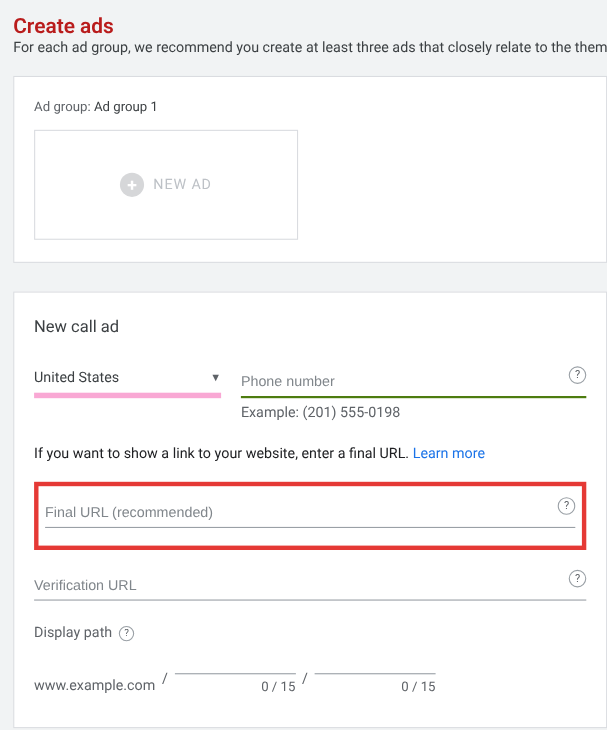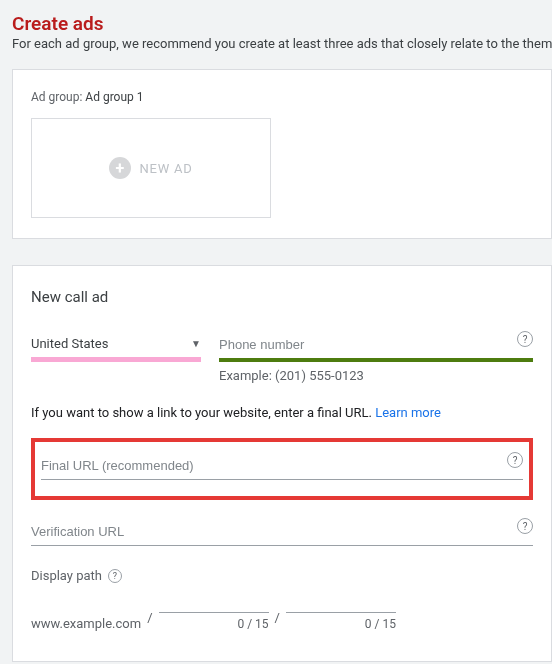--- a/index.html
+++ b/index.html
@@ -97,21 +97,21 @@
     font-size: 10px;
     color: #5f6368;
   }
   .phone-wrap {
     flex: 1;
     position: relative;
   }
   .phone-input {
     width: 100%;
     border: none;
-    border-bottom: 4px solid #4d7c0f;
+    border-bottom: 2px solid #4d7c0f;
     padding: 4px 0 6px 0;
     font-size: 13px;
     color: #3c4043;
     outline: none;
   }
   .phone-input::placeholder { color: #80868b; }
   .help-icon {
     position: absolute;
     right: 0;
     top: -2px;
@@ -236,21 +236,21 @@
     <div class="row">
       <div class="country-select">
         <span>United States</span>
         <span class="chevron">▼</span>
       </div>
       <div class="phone-wrap">
         <input class="phone-input" placeholder="Phone number" style="">
         <span class="help-icon">?</span>
       </div>
     </div>
-    <div class="example">Example: (201) 555-0123</div>
+    <div class="example">Example: (201) 555-0198</div>
 
     <div class="link-hint">
       <span>If you want to show a link to your website, enter a final URL. </span><a>Learn more</a>
     </div>
 
     <div class="highlight-box">
       <div class="url-field">
         <input class="url-input" placeholder="Final URL (recommended)" style="">
         <span class="help-icon">?</span>
       </div>

